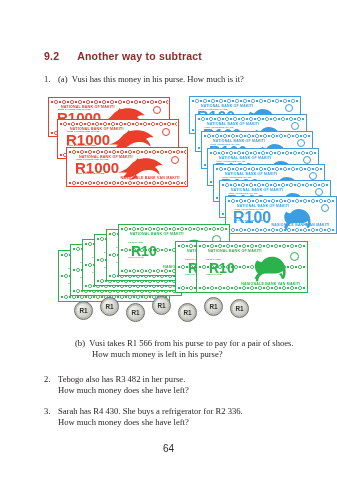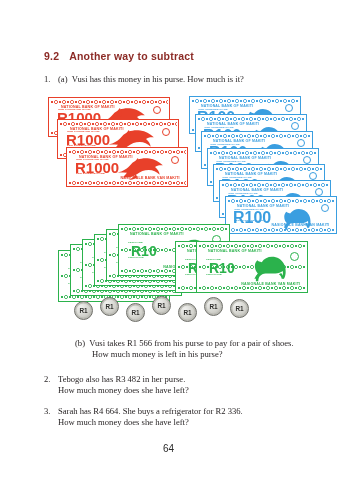--- a/index.html
+++ b/index.html
@@ -10,21 +10,21 @@
   }
   .page{position:absolute;inset:0;}
 
   
   .heading{
     position:absolute;left:44px;top:50px;
     font-family:"Liberation Sans", sans-serif;
     font-weight:bold;font-size:10.5px;color:#8c2b26;
     letter-spacing:.2px;white-space:nowrap;
   }
-  .heading .num{margin-right:10px;}
+  .heading .num{margin-right:18px;}
 
   
   .q{position:absolute;font-size:8.6px;line-height:10.6px;color:#231f20;}
   .q .n{position:absolute;left:0;top:0;width:14px;}
   .q .body{display:block;margin-left:14px;}
   .q1a{left:44px;top:74px;width:270px;}
   .q1b{left:75px;top:338px;width:250px;}
   .q2{left:44px;top:374px;width:270px;}
   .q3{left:44px;top:406px;width:280px;}
   .ln{display:block;white-space:nowrap;}
@@ -482,20 +482,20 @@
     <span class="n">2.</span>
     <span class="body">
       <span class="ln">Tebogo also has R3 482 in her purse.</span>
       <span class="ln">How much money does she have left?</span>
     </span>
   </div>
 
   <div class="q q3">
     <span class="n">3.</span>
     <span class="body">
-      <span class="ln">Sarah has R4 664. She buys a refrigerator for R2 336.</span>
+      <span class="ln">Sarah has R4 430. She buys a refrigerator for R2 336.</span>
       <span class="ln">How much money does she have left?</span>
     </span>
   </div>
 
   <div class="pagenum">64</div>
 
 </div>
 
 </body></html>

